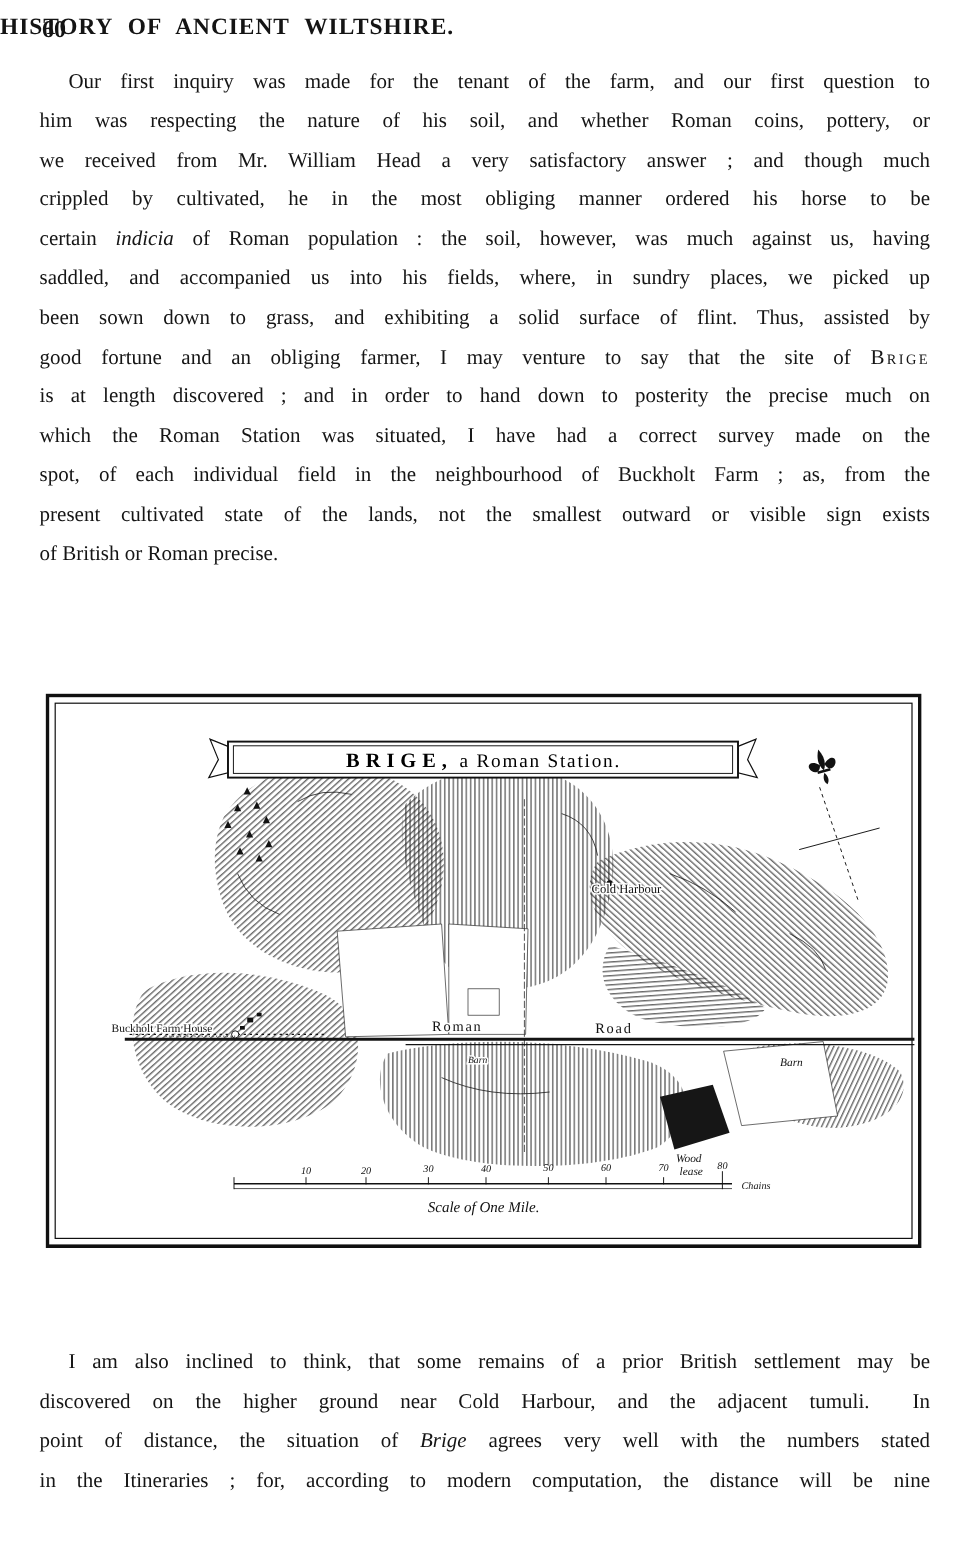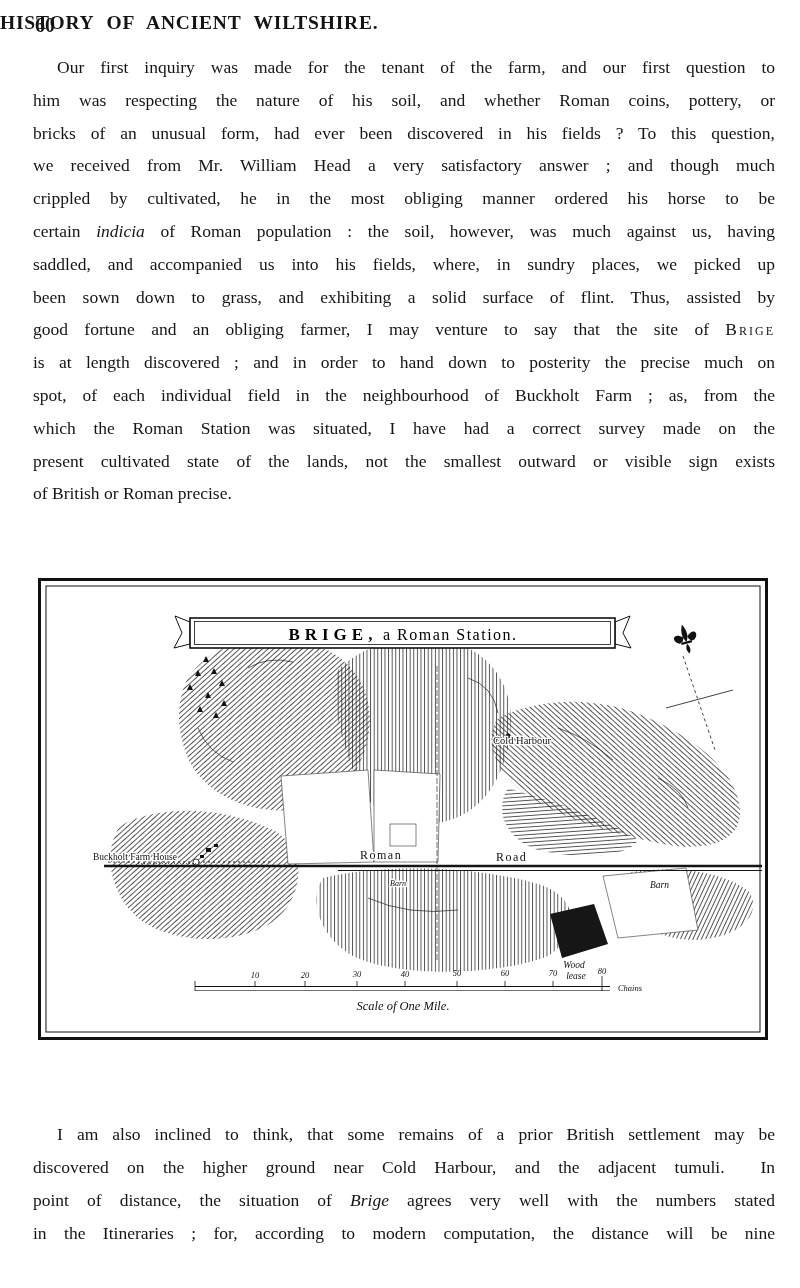--- a/index.html
+++ b/index.html
@@ -33,30 +33,29 @@
 <body>
 
 <div class="header-row">
   <div class="page-number">60</div>
   <div class="running-title">HISTORY OF ANCIENT WILTSHIRE.</div>
 </div>
 
 <div id="para1" class="para">
   <div class="pline first">Our first inquiry was made for the tenant of the farm, and our first question to</div>
   <div class="pline">him was respecting the nature of his soil, and whether Roman coins, pottery, or</div>
-  <div class="pline">bricks of an unusual form, had ever been discovered in his fields ? To this question,</div>
   <div class="pline">we received from Mr. William Head a very satisfactory answer ; and though much</div>
   <div class="pline">crippled by cultivated, he in the most obliging manner ordered his horse to be</div>
   <div class="pline">certain <i>indicia</i> of Roman population : the soil, however, was much against us, having</div>
   <div class="pline">saddled, and accompanied us into his fields, where, in sundry places, we picked up</div>
   <div class="pline">been sown down to grass, and exhibiting a solid surface of flint. Thus, assisted by</div>
   <div class="pline">good fortune and an obliging farmer, I may venture to say that the site of <span class="sc">Brige</span></div>
   <div class="pline">is at length discovered ; and in order to hand down to posterity the precise much on</div>
+  <div class="pline">which the Roman Station was situated, I have had a correct survey made on the</div>
   <div class="pline">spot, of each individual field in the neighbourhood of Buckholt Farm ; as, from the</div>
-  <div class="pline">which the Roman Station was situated, I have had a correct survey made on the</div>
   <div class="pline">present cultivated state of the lands, not the smallest outward or visible sign exists</div>
   <div class="pline last">of British or Roman precise.</div>
 </div>
 
 <div class="map-wrap">
 <svg width="730" height="462" viewBox="0 0 730 462">
   <defs>
     <pattern id="pv" width="3.6" height="7" patternUnits="userSpaceOnUse">
           <line x1="1.4" y1="0" x2="1.4" y2="7" stroke="#242424" stroke-width="0.8"></line>
         </pattern>

